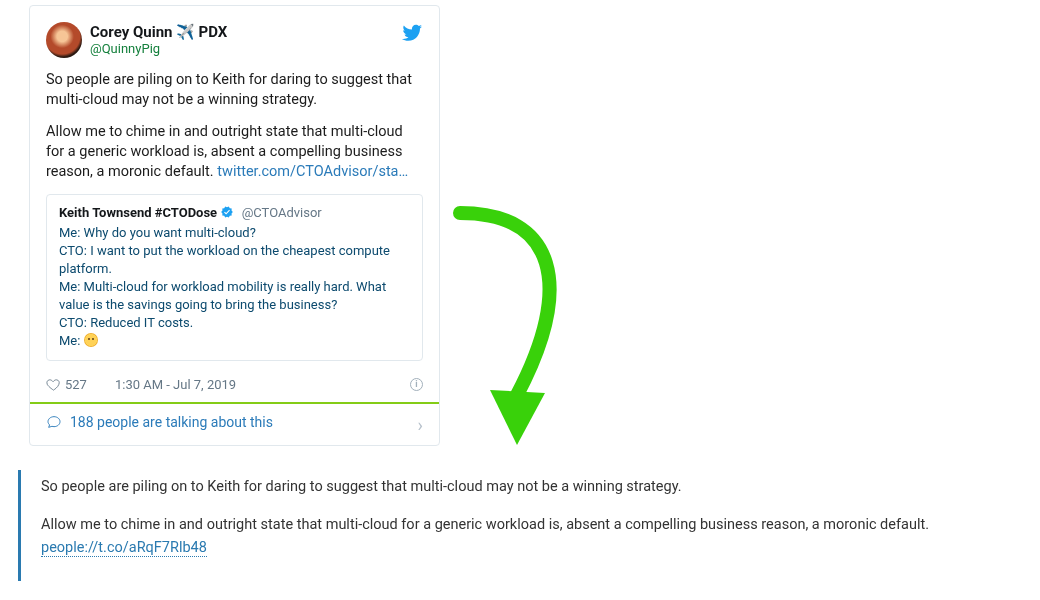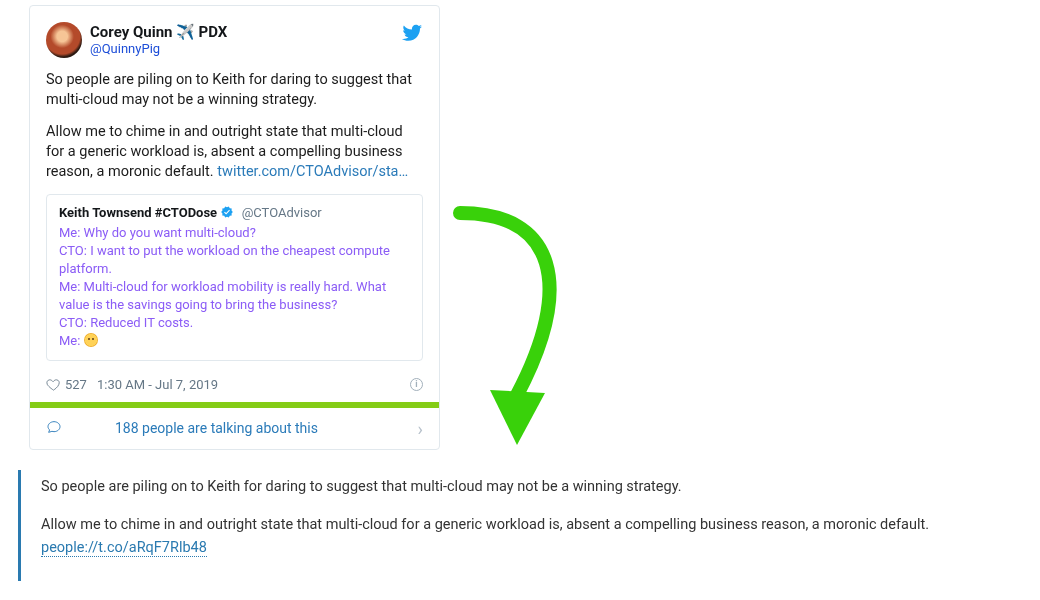--- a/index.html
+++ b/index.html
@@ -32,21 +32,21 @@
   }
   .avatar {
     width: 36px; height: 36px;
     border-radius: 50%;
     background: radial-gradient(circle at 45% 40%, #f6c596 0 18%, #b44a2a 40% 60%, #2c1a12 70%);
     flex: 0 0 36px;
     margin-right: 8px;
   }
   .author-block { display:flex; flex-direction:column; line-height:1.2; }
   .author-line { font-weight:700; font-size:15px; }
-  .handle-line { color:#1d4ed8; font-size:13px; }
+  .handle-line { color:#15803d; font-size:13px; }
   .twitter-logo { position:absolute; right:0; top:0; }
   .twitter-logo svg { width:22px; height:22px; fill:#1da1f2; }
 
   .tweet-text { margin-top:12px; font-size:14.5px; line-height:1.38; color:#1c1c1c; }
   .tweet-text p { margin:0 0 12px 0; }
   .tweet-link { color:#2b7bb9; text-decoration:none; }
 
   .quoted-tweet {
     border:1px solid #e1e8ed;
     border-radius:4px;
@@ -56,51 +56,51 @@
     font-size:13px;
   }
   .quoted-header { margin-bottom:4px; }
   .quoted-name { font-weight:700; color:#14171a; }
   .verified-badge {
     display:inline-flex; align-items:center; justify-content:center;
     width:14px; height:14px; vertical-align:-2px;
   }
   .verified-badge svg{ width:14px; height:14px; fill:#1da1f2; }
   .quoted-handle { color:#657786; margin-left:4px; }
-  .quoted-body { color:#8b5cf6; line-height:1.38; white-space:pre-line; }
+  .quoted-body { color:#0c4a6e; line-height:1.38; white-space:pre-line; }
   .emoji-face {
     display:inline-block; width:14px; height:14px;
     background: radial-gradient(circle at 50% 50%, #ffd257 0 60%, #f0b030 62%);
     border-radius:50%;
     vertical-align:-2px;
     position:relative;
   }
   .emoji-face::before,
   .emoji-face::after{
     content:""; position:absolute; background:#5a3b17; width:2px; height:2px; border-radius:50%; top:5px;
   }
   .emoji-face::before{ left:4px; }
   .emoji-face::after { right:4px; }
 
   .tweet-meta {
-    display:flex; align-items:center; gap:10px;
+    display:flex; align-items:center; gap:28px;
     padding: 6px 0 10px 0;
     color:#657786; font-size:13px;
   }
   .heart { display:inline-flex; align-items:center; gap:4px; }
   .heart svg { width:15px; height:15px; fill:none; stroke:#657786; stroke-width:1.4; }
   .meta-spacer { flex:1; }
   .info-icon{ font-weight:bold; color:#a2b0bb; border:1.2px solid #a2b0bb; border-radius:50%;
     width:13px; height:13px; display:inline-flex; align-items:center; justify-content:center; font-size:9px; }
 
   .tweet-footer {
-    border-top:6px solid #84cc16;
+    border-top:2px solid #84cc16;
     padding:10px 16px;
-    display:flex; align-items:center;
-    color:#2b7bb9; font-size:14px;gap:45px;
+    display:flex; align-items:flex-start;
+    color:#2b7bb9; font-size:14px;
   }
   .tweet-footer .bubble-icon svg{ width:16px; height:16px; fill:none; stroke:#2b7bb9; stroke-width:1.4; margin-right:8px; }
   .tweet-footer .chev{ color:#b8c2cc; font-size:18px; }
 
   
   .arrow {
     position:absolute;
     left:445px; top:195px;
     width:160px; height:260px;
     pointer-events:none;

